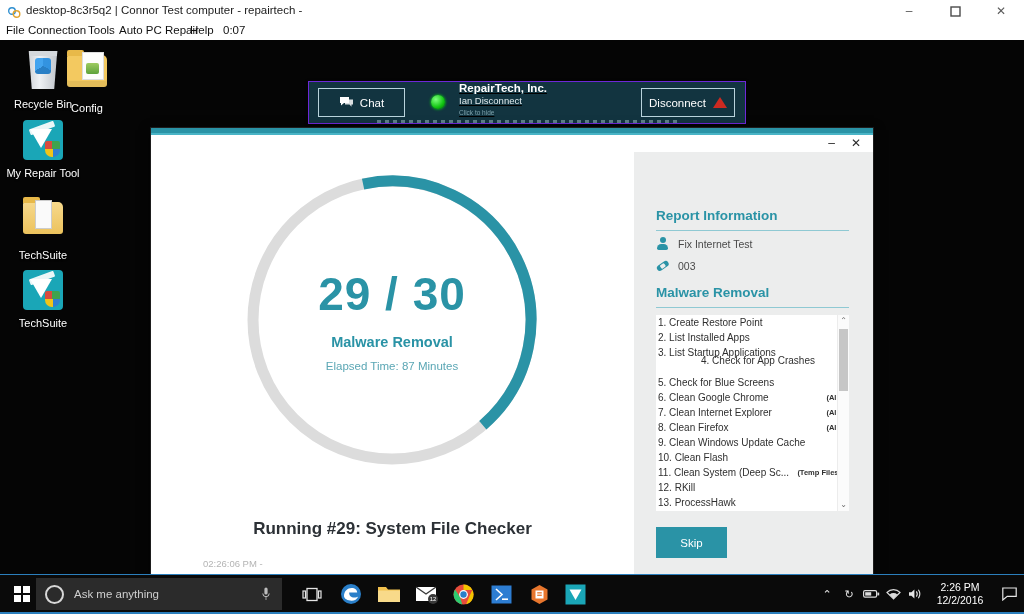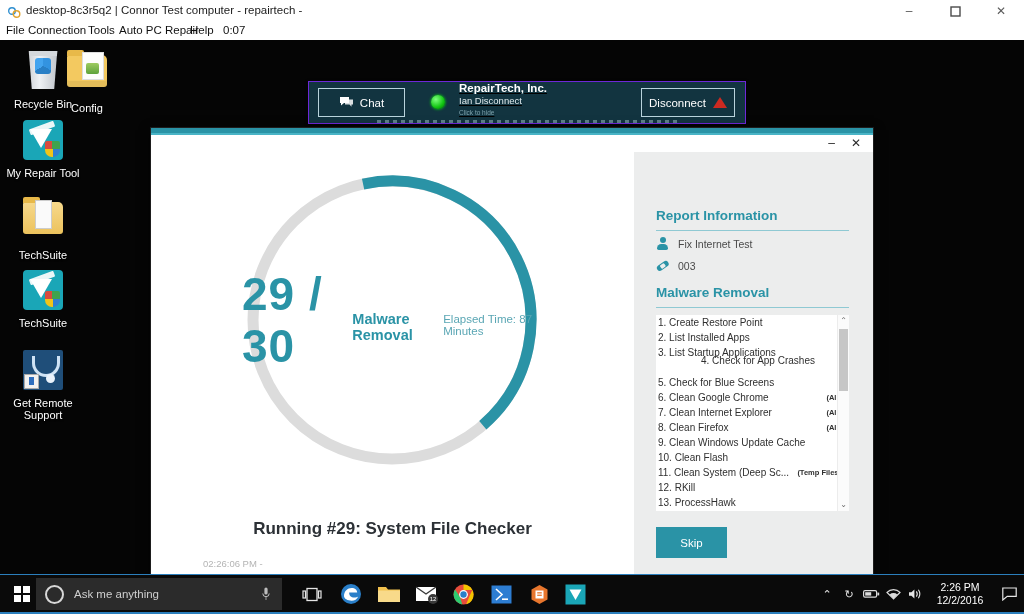--- a/index.html
+++ b/index.html
@@ -86,21 +86,21 @@
   .app-ctl{position:absolute;top:9px;color:#2b2b2b;font-size:12px;line-height:12px;}
   #app-min{right:38px;}
   #app-close{right:12px;}
 
   #app-body{position:absolute;left:0;top:24px;width:722px;height:427px;background:#ffffff;}
 
   
   #main-panel{position:absolute;left:0;top:0;width:483px;height:427px;background:#ffffff;}
   #ring-wrap{position:absolute;left:91px;top:18px;width:300px;height:300px;}
   #ring-center{position:absolute;left:0;top:0;width:300px;height:300px;
-     display:flex;flex-direction:row;align-items:center;justify-content:center;}
+     display:flex;flex-direction:column;align-items:center;justify-content:center;}
   #ring-count{font-size:46px;font-weight:bold;color:#2a93a6;letter-spacing:1px;line-height:52px;}
   #ring-stage{font-size:14.5px;font-weight:bold;color:#2a93a6;margin-top:14px;}
   #ring-elapsed{font-size:11.5px;color:#5aa6b4;margin-top:10px;}
   #running-label{position:absolute;left:0;top:367px;width:483px;text-align:center;font-size:17px;font-weight:bold;color:#2c3136;}
   #timestamp{position:absolute;left:52px;top:406px;font-size:9.5px;color:#b4b4b4;}
 
   
   #side-panel{position:absolute;left:483px;top:0;width:239px;height:427px;background:#eceded;}
   .side-h{position:absolute;left:22px;font-size:13.5px;font-weight:bold;color:#2a93a6;}
   #rpt-h{top:56px;}
@@ -226,30 +226,20 @@
       <div class="glyph">
         <div class="ic-repair">
             <div class="pen"></div>
             <div class="v"></div>
             <div class="shield"></div>
           </div>
       </div>
       <div class="dlabel">TechSuite</div>
     </div>
 
-    <div class="desk-icon" style="left:0px;top:308px">
-      <div class="glyph">
-        <div class="ic-support">
-            <div class="steth"></div>
-            <div class="bell"></div>
-            <div class="badge"></div>
-          </div>
-      </div>
-      <div class="dlabel">Get Remote Support</div>
-    </div>
 
     <div id="control-bar">
       <div id="chat-button">
         <span id="chat-icon">
           <svg width="15" height="13" viewBox="0 0 15 13">
             <path d="M1 1h9v6H5L2 9.5V7H1z" fill="#ffffff"></path>
             <path d="M6 3.5h8v5h-1.5v2.2L10.5 8.5H6z" fill="#ffffff" opacity=".85"></path>
           </svg>
         </span>
         <span>Chat</span>

